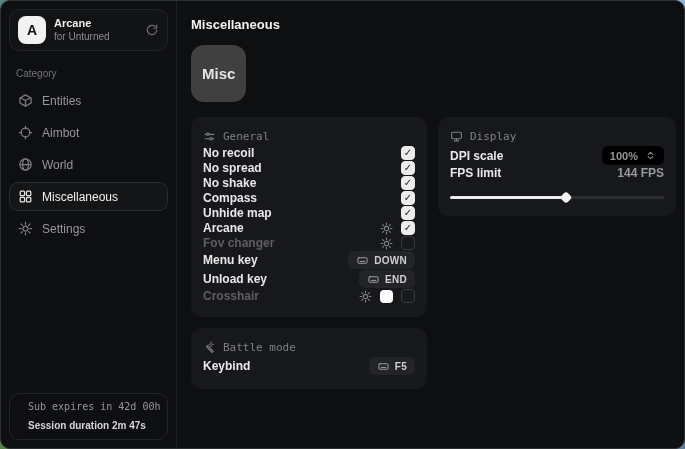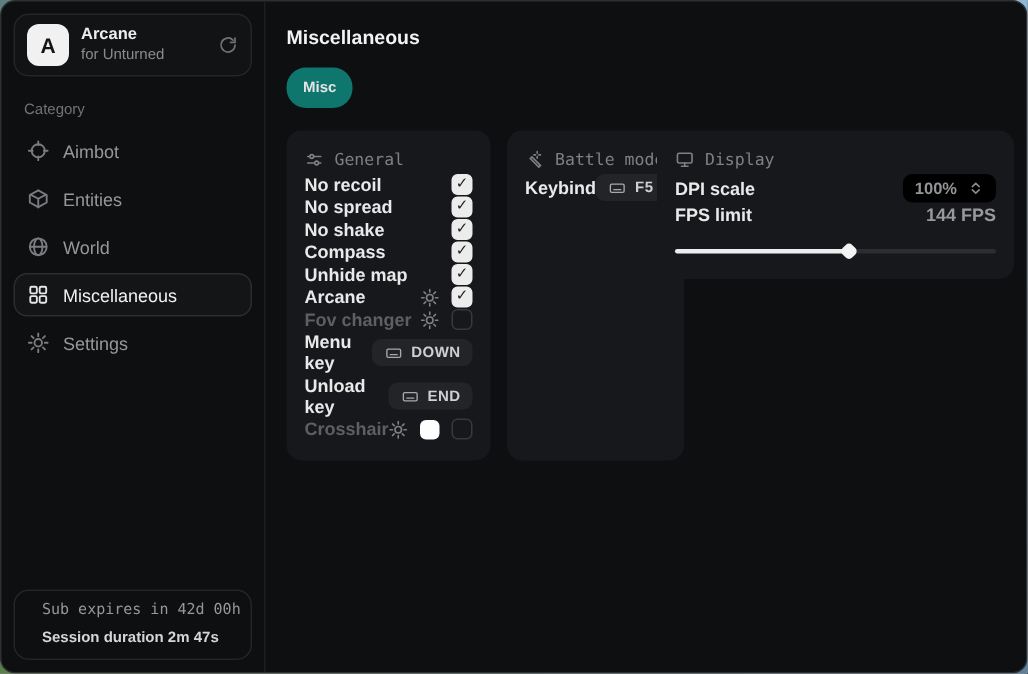--- a/index.html
+++ b/index.html
@@ -53,26 +53,26 @@
   .status-line1 {
     font-family:"DejaVu Sans Mono","Liberation Mono",monospace;
     font-size:10px; color:#96979a; white-space:nowrap;
   }
   .status-line2 { font-size:10px; font-weight:600; color:#d5d6d8; margin-top:8px; }
   
   .main { flex:1; padding:16px 14px 14px; display:flex; flex-direction:column; }
   .page-title { font-size:13px; font-weight:700; color:#f3f3f4; }
   .tab-row { margin-top:13px; }
   .tab-pill {
-    display:inline-block; background:#0f766e; color:#e4e4e6;
-    font-size:10px; font-weight:600; padding:8px 11px;
+    display:inline-block; background:#404040; color:#e4e4e6;
+    font-size:15px; font-weight:600; padding:20px 11px;
     border-radius:13px; cursor:pointer;
   }
   .columns { display:flex; gap:11px; margin-top:15px; align-items:flex-start; }
-  .col-left  { width:236px; display:flex; flex-direction:row; gap:11px;justify-content:space-between; }
+  .col-left  { width:236px; display:flex; flex-direction:column; gap:11px;justify-content:space-between; }
   .col-right { width:238px; }
   .panel { background:#17181b; border-radius:10px; padding:11px 12px 14px; width:100%; }
   .panel-header {
     display:flex; align-items:center; gap:7px;
     color:#7f8084; font-size:11px; margin:2px 0 3px;
     font-family:"DejaVu Sans Mono","Liberation Mono",monospace;
   }
   .panel-header svg { width:13px; height:13px; flex:none; }
   .row { display:flex; align-items:center; justify-content:space-between; margin-top:1px; min-height:14px; }
   .row-label { font-size:12px; font-weight:600; color:#e9e9ea; }
@@ -127,33 +127,33 @@
             <path d="M20 12a8 8 0 1 1-2.34-5.66"></path>
             <path d="M20 4v5h-5"></path>
           </svg>
       </span>
     </div>
 
     <div class="category-label">Category</div>
 
     <div class="nav">
       <div class="nav-item">
-        <svg viewBox="0 0 24 24" fill="none" stroke="currentColor" stroke-width="2" stroke-linecap="round">
-            <circle cx="12" cy="12" r="7"></circle>
-            <path d="M12 2v4M12 18v4M2 12h4M18 12h4"></path>
-          </svg>
-        <span>Aimbot</span>
-      </div>
-      <div class="nav-item">
         <svg viewBox="0 0 24 24" fill="none" stroke="currentColor" stroke-width="2" stroke-linejoin="round">
             <path d="M21 16V8l-9-5-9 5v8l9 5 9-5z"></path>
             <path d="M3.3 7.3 12 12l8.7-4.7"></path>
             <path d="M12 22V12"></path>
           </svg>
         <span>Entities</span>
+      </div>
+      <div class="nav-item">
+        <svg viewBox="0 0 24 24" fill="none" stroke="currentColor" stroke-width="2" stroke-linecap="round">
+            <circle cx="12" cy="12" r="7"></circle>
+            <path d="M12 2v4M12 18v4M2 12h4M18 12h4"></path>
+          </svg>
+        <span>Aimbot</span>
       </div>
       <div class="nav-item">
         <svg viewBox="0 0 24 24" fill="none" stroke="currentColor" stroke-width="2">
             <circle cx="12" cy="12" r="9"></circle>
             <path d="M3 12h18"></path>
             <ellipse cx="12" cy="12" rx="4.5" ry="9"></ellipse>
           </svg>
         <span>World</span>
       </div>
       <div class="nav-item active">

